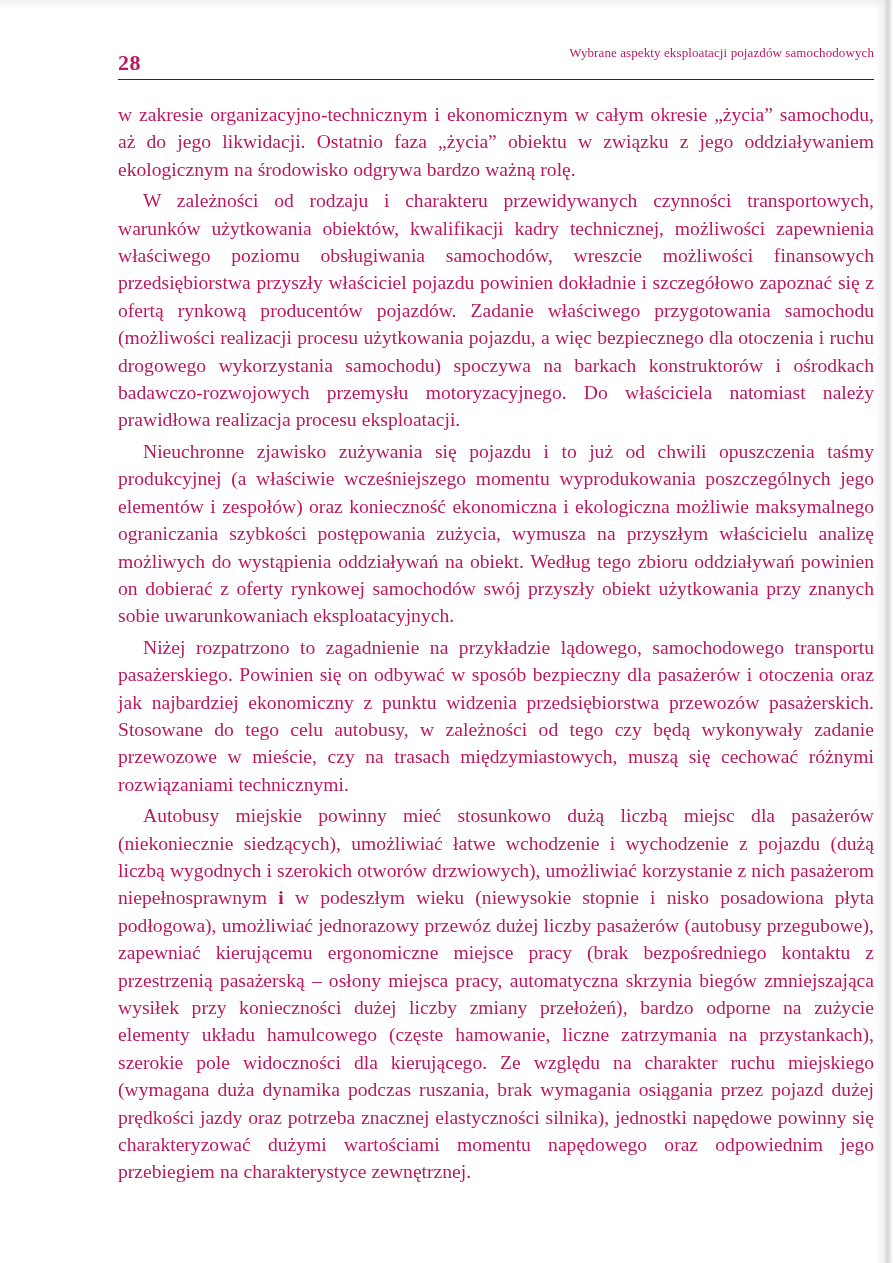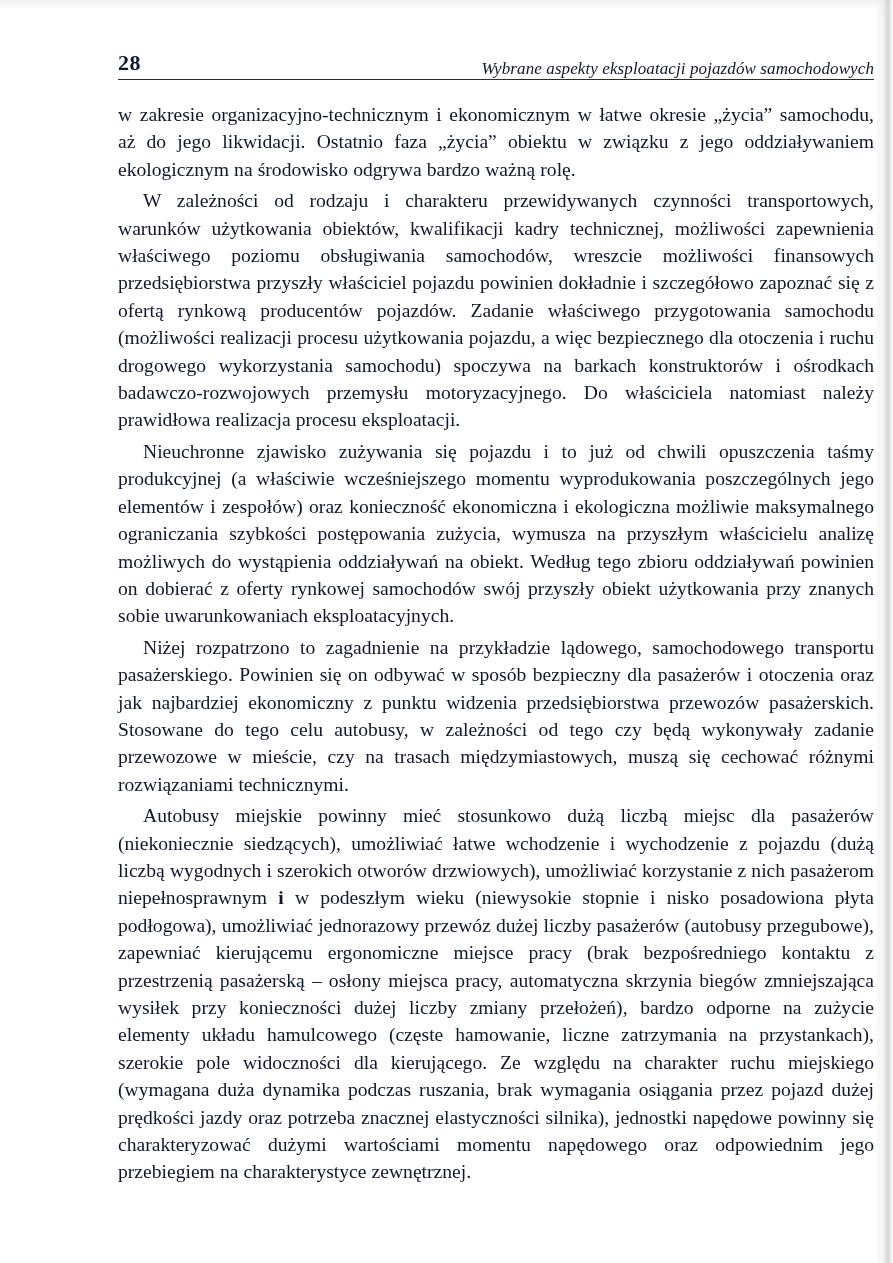--- a/index.html
+++ b/index.html
@@ -9,21 +9,21 @@
     background: #ffffff;
   }
 
   .page {
     position: relative;
     width: 893px;
     height: 1263px;
     background: #ffffff;
     overflow: hidden;
     font-family: "Liberation Serif", "DejaVu Serif", serif;
-    color: #0f172a;
+    color: #be185d;
     -webkit-font-smoothing: antialiased;
   }
 
   
   .scan-edge-right {
     position: absolute;
     top: 0;
     right: 0;
     width: 18px;
     height: 100%;
@@ -64,23 +64,22 @@
     left: 0;
     bottom: 6px;
     font-size: 22px;
     font-weight: bold;
     letter-spacing: 0.5px;
     line-height: 1;
   }
   .head-title {
     position: absolute;
     right: 0;
-    bottom: 3px;
-    font-style: italic;
-    font-size: 17px;
+    bottom: 21px;
+    font-size: 13px;
     line-height: 1;
     white-space: nowrap;
     letter-spacing: 0.1px;
   }
   .head-rule {
     position: absolute;
     left: 0;
     right: 0;
     bottom: 0;
     height: 1px;
@@ -125,21 +124,21 @@
   <div class="content">
 
     <div class="running-head">
       <span class="folio">28</span>
       <span class="head-title">Wybrane aspekty eksploatacji pojazdów samochodowych</span>
       <div class="head-rule"></div>
     </div>
 
     <div class="body-text">
 
-      <p class="para no-indent">w zakresie organizacyjno-technicznym i ekonomicznym w łatwe okresie „życia” samochodu, aż do jego likwidacji. Ostatnio faza „życia” obiektu w związku z jego oddziaływaniem ekologicznym na środowisko odgrywa bardzo ważną rolę.</p>
+      <p class="para no-indent">w zakresie organizacyjno-technicznym i ekonomicznym w całym okresie „życia” samochodu, aż do jego likwidacji. Ostatnio faza „życia” obiektu w związku z jego oddziaływaniem ekologicznym na środowisko odgrywa bardzo ważną rolę.</p>
 
       <p class="para">W zależności od rodzaju i charakteru przewidywanych czynności transportowych, warunków użytkowania obiektów, kwalifikacji kadry technicznej, możliwości zapewnienia właściwego poziomu obsługiwania samochodów, wreszcie możliwości finansowych przedsiębiorstwa przyszły właściciel pojazdu powinien dokładnie i szczegółowo zapoznać się z ofertą rynkową producentów pojazdów. Zadanie właściwego przygotowania samochodu (możliwości realizacji procesu użytkowania pojazdu, a więc bezpiecznego dla otoczenia i ruchu drogowego wykorzystania samochodu) spoczywa na barkach konstruktorów i ośrodkach badawczo-rozwojowych przemysłu motoryzacyjnego. Do właściciela natomiast należy prawidłowa realizacja procesu eksploatacji.</p>
 
       <p class="para">Nieuchronne zjawisko zużywania się pojazdu i to już od chwili opuszczenia taśmy produkcyjnej (a właściwie wcześniejszego momentu wyprodukowania poszczególnych jego elementów i zespołów) oraz konieczność ekonomiczna i ekologiczna możliwie maksymalnego ograniczania szybkości postępowania zużycia, wymusza na przyszłym właścicielu analizę możliwych do wystąpienia oddziaływań na obiekt. Według tego zbioru oddziaływań powinien on dobierać z oferty rynkowej samochodów swój przyszły obiekt użytkowania przy znanych sobie uwarunkowaniach eksploatacyjnych.</p>
 
       <p class="para">Niżej rozpatrzono to zagadnienie na przykładzie lądowego, samochodowego transportu pasażerskiego. Powinien się on odbywać w sposób bezpieczny dla pasażerów i otoczenia oraz jak najbardziej ekonomiczny z punktu widzenia przedsiębiorstwa przewozów pasażerskich. Stosowane do tego celu autobusy, w zależności od tego czy będą wykonywały zadanie przewozowe w mieście, czy na trasach międzymiastowych, muszą się cechować różnymi rozwiązaniami technicznymi.</p>
 
       <p class="para"><span>Autobusy miejskie powinny mieć stosunkowo dużą liczbą miejsc dla pasażerów (niekoniecznie siedzących), umożliwiać łatwe wchodzenie i wychodzenie z pojazdu (dużą liczbą wygodnych i szerokich otworów drzwiowych), umożliwiać korzystanie z nich pasażerom niepełnosprawnym </span><span class="emph-i">i</span><span> w podeszłym wieku (niewysokie stopnie i nisko posadowiona płyta podłogowa), umożliwiać jednorazowy przewóz dużej liczby pasażerów (autobusy przegubowe), zapewniać kierującemu ergonomiczne miejsce pracy (brak bezpośredniego kontaktu z przestrzenią pasażerską – osłony miejsca pracy, automatyczna skrzynia biegów zmniejszająca wysiłek przy konieczności dużej liczby zmiany przełożeń), bardzo odporne na zużycie elementy układu hamulcowego (częste hamowanie, liczne zatrzymania na przystankach), szerokie pole widoczności dla kierującego. Ze względu na charakter ruchu miejskiego (wymagana duża dynamika podczas ruszania, brak wymagania osiągania przez pojazd dużej prędkości jazdy oraz potrzeba znacznej elastyczności silnika), jednostki napędowe powinny się charakteryzować dużymi wartościami momentu napędowego oraz odpowiednim jego przebiegiem na charakterystyce zewnętrznej.</span></p>
 
     </div>

